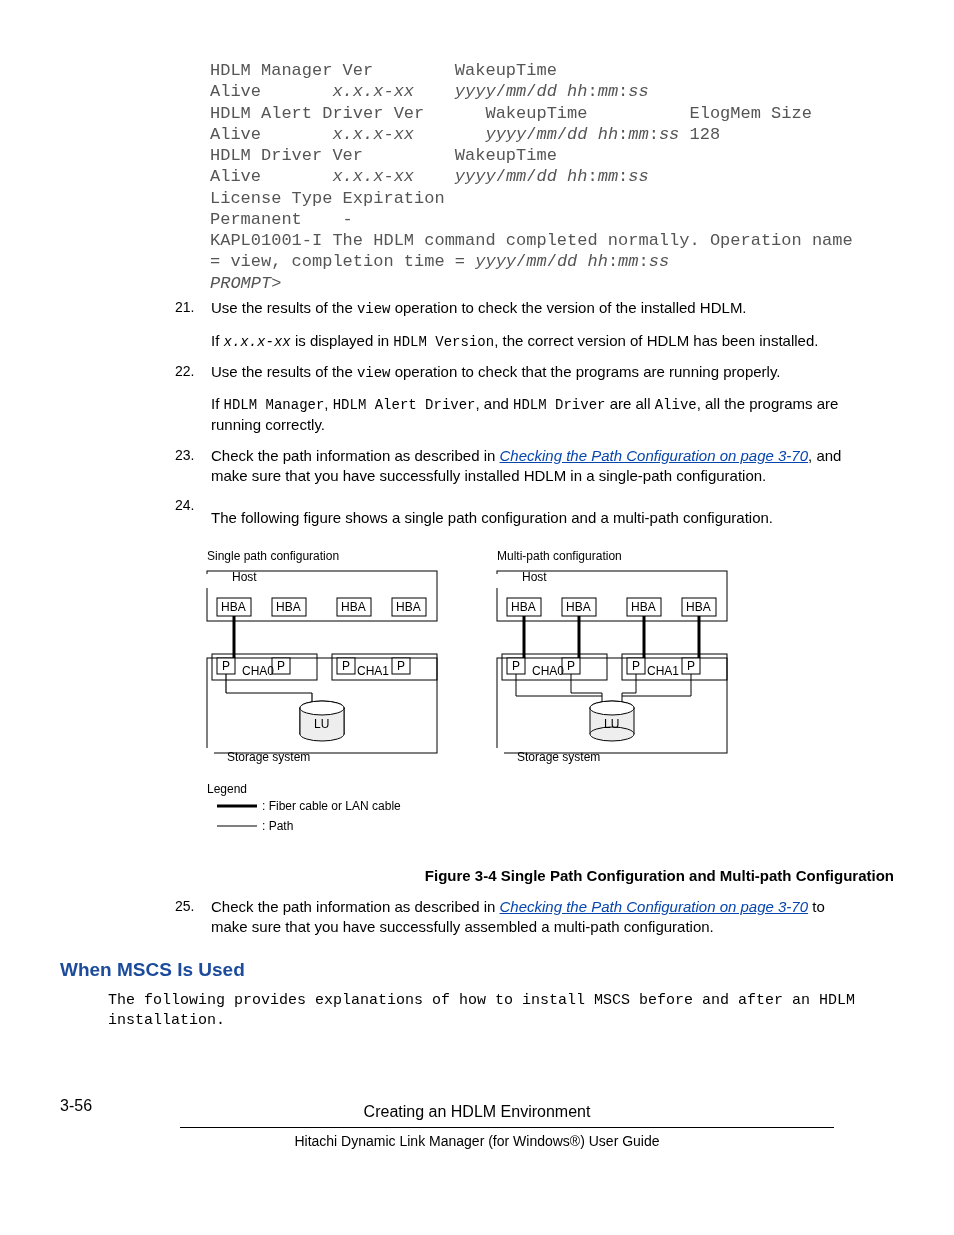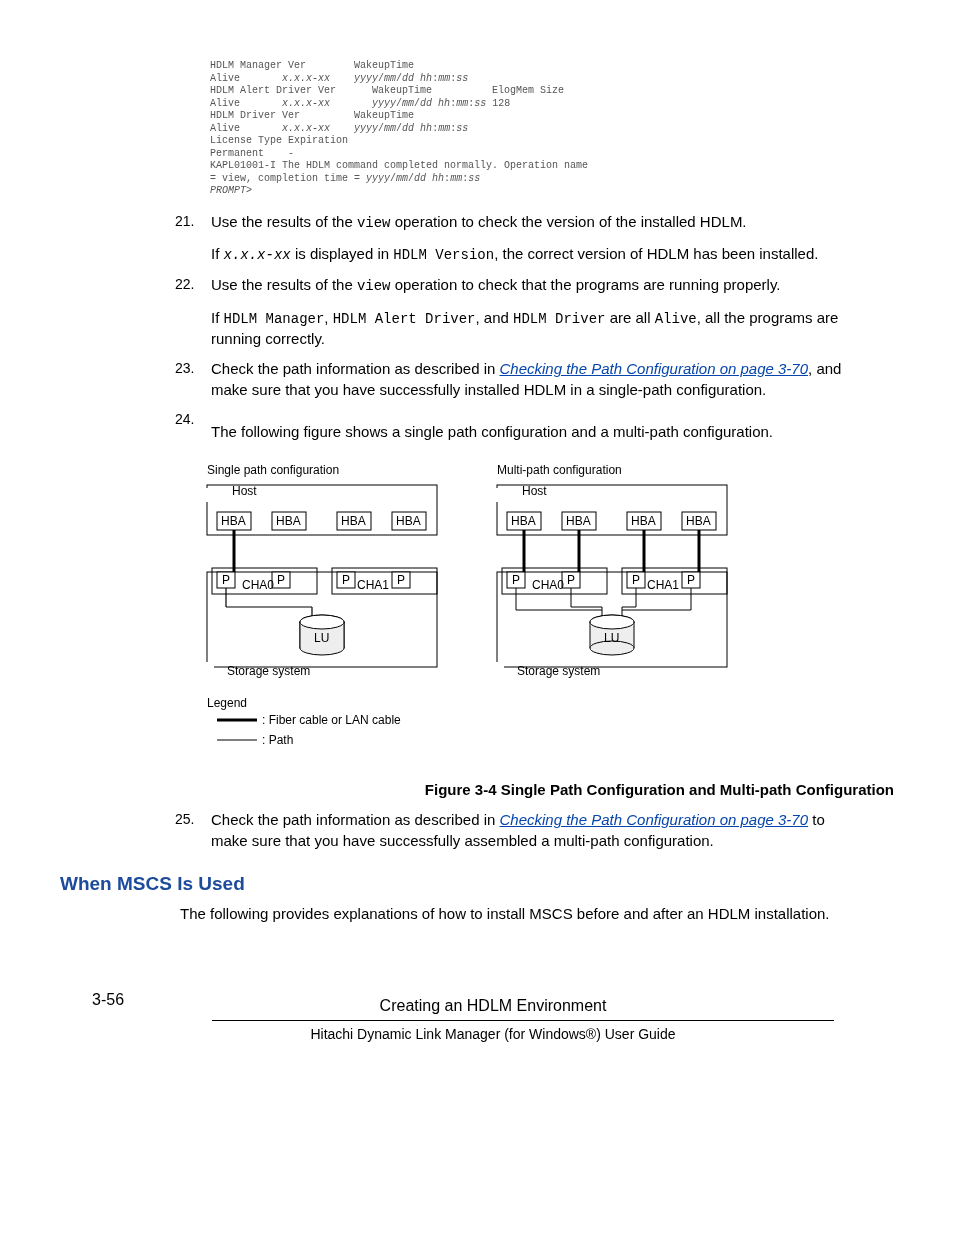--- a/index.html
+++ b/index.html
@@ -8,24 +8,24 @@
     color: #000;
     background: #fff;
     margin: 0;
     padding: 60px 60px 40px 60px;
     width: 954px;
     box-sizing: border-box;
     line-height: 1.35;
   }
   .code-block {
     font-family: "Courier New", monospace;
-    font-size: 10px;
+    font-size: 17px;
     white-space: pre;
     margin-left: 150px;
-    margin-bottom: 14px;
+    margin-bottom: 4px;
     line-height: 1.25;
     color: #555;
   }
   .code-block .it { font-style: italic; }
   ol.steps {
     list-style: none;
     padding: 0;
     margin: 0 0 20px 0;
   }
   ol.steps > li {
@@ -58,28 +58,28 @@
     font-size: 15px;
     margin: 6px 0 10px 0;
   }
   .section-head {
     color: #1C4B9C;
     font-weight: bold;
     font-size: 19px;
     margin: 20px 0 8px 0;
   }
   .section-body {
-    margin-left: 120px;
+    margin-left: 48px;
     padding-right: 30px;
+    font-family: Liberation Mono, monospace;
   }
   .footer {
     margin-top: 70px;
     text-align: center;
     font-size: 14px;
-    margin-left: 32px;
   }
   .footer-line {
     border: none;
     border-top: 1px solid #000;
     margin: 4px 60px 4px 120px;
   }
   .page-num {
     position: relative;
     font-size: 16px;
   }

